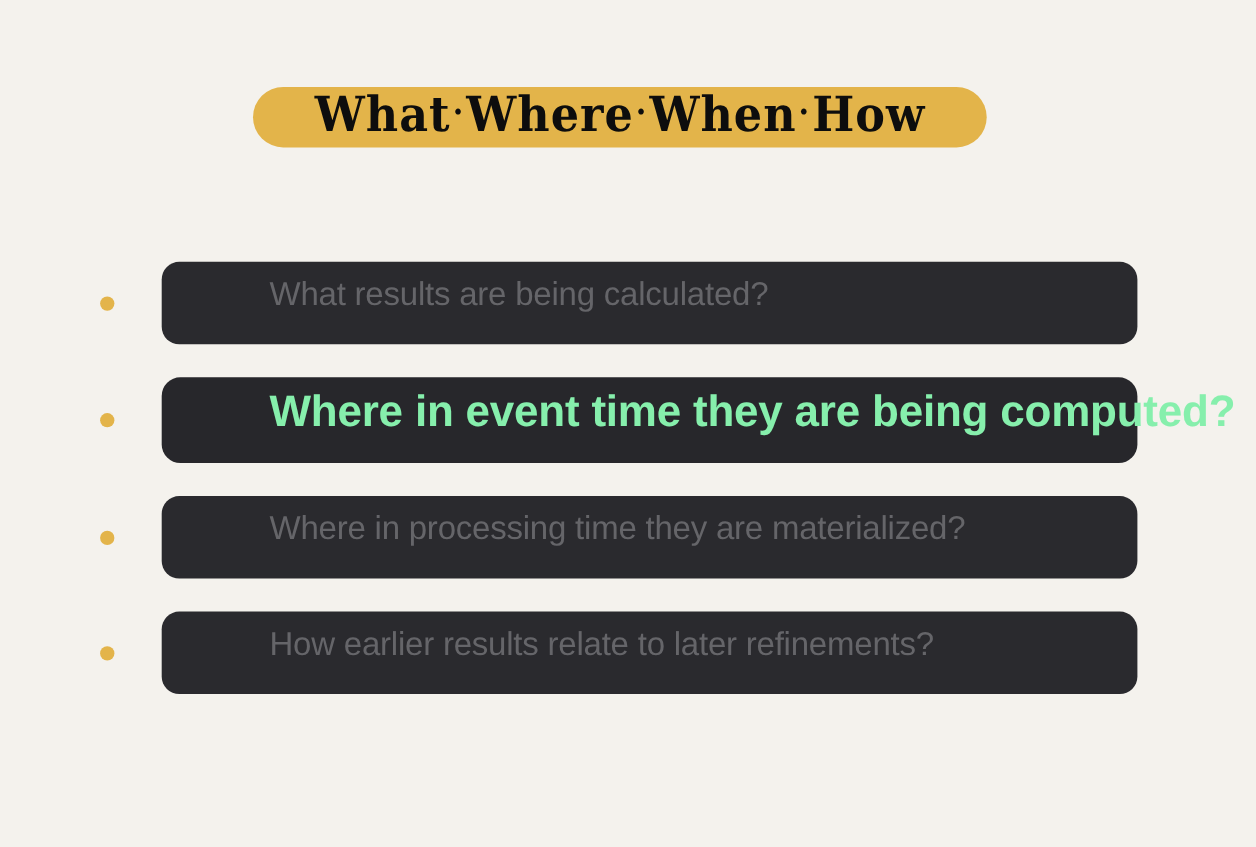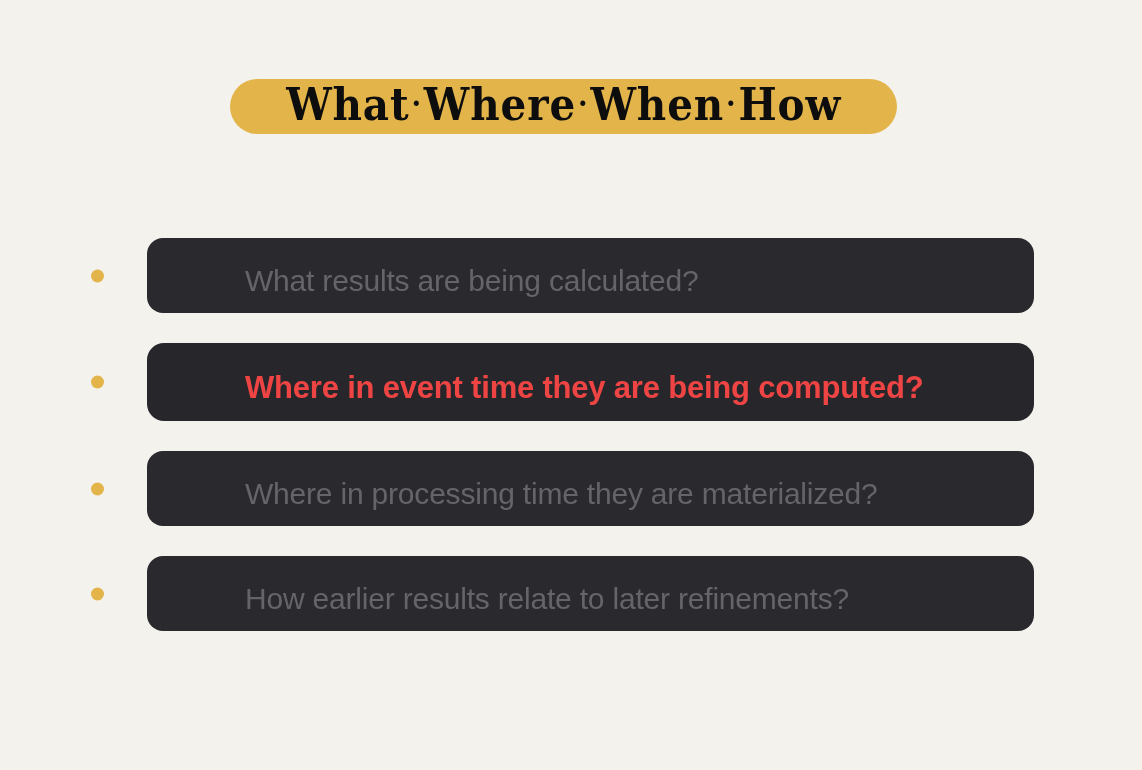--- a/index.html
+++ b/index.html
@@ -95,44 +95,44 @@
 
   .card {
     position: absolute;
     left: 147px;
     right: 108px;
     top: 0;
     bottom: 0;
     background: #2a2a2e;
     border-radius: 16px;
     display: flex;
-    align-items: flex-end;
+    align-items: center;
     padding: 0 34px 16px 98px;
     box-sizing: border-box;
   }
   .row.active .card {
     background: #27272b;
     border-radius: 17px;
   }
 
   .card-text {
     font-family: "Liberation Sans", sans-serif;
     font-size: 30px;
     line-height: 1.1;
     letter-spacing: -0.2px;
     white-space: nowrap;
   }
   .row.dim .card-text {
     color: #656569;
     font-weight: normal;
   }
   .row.active .card-text {
-    color: #ef4444;
+    color: #86efac;
     font-weight: bold;
-    font-size: 31px;
+    font-size: 40px;
   }
 </style>
 </head>
 <body>
 
 <div class="slide">
 
   <div class="title-wrap">
     <div class="title-pill">
       <div class="title-text">

